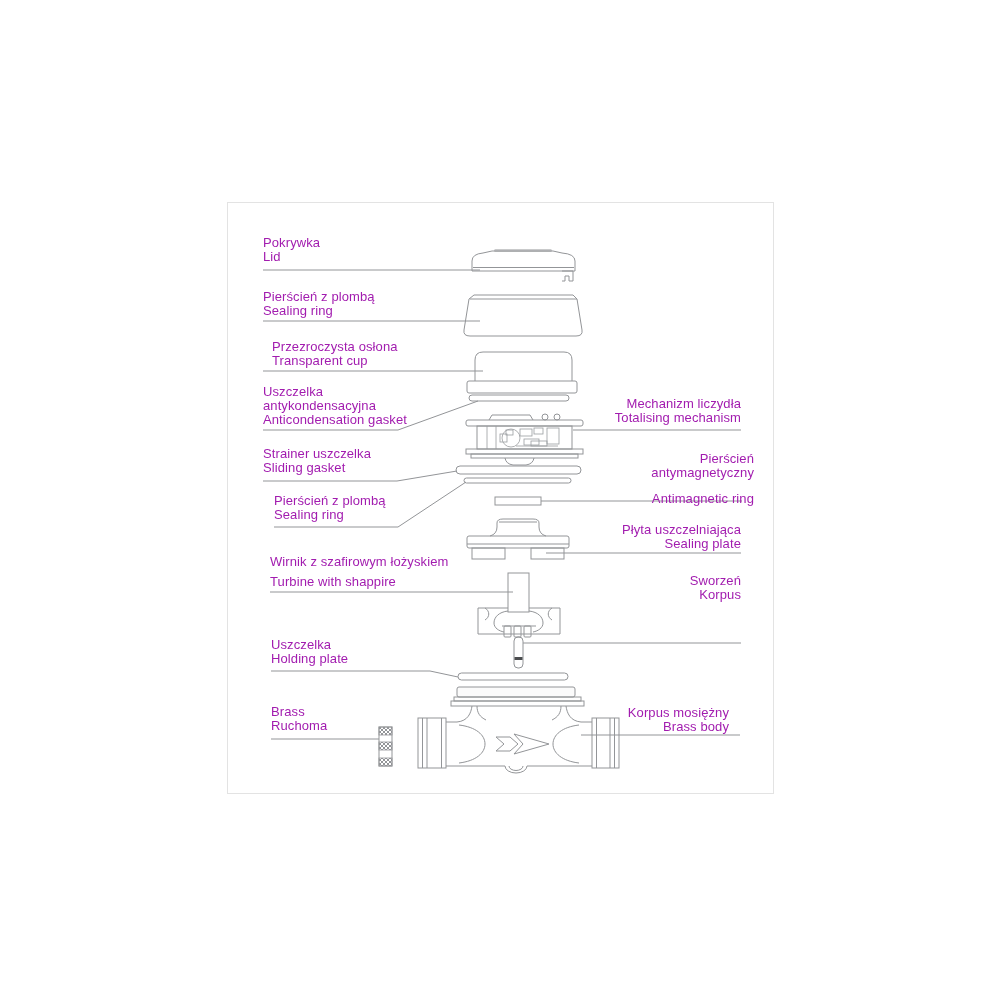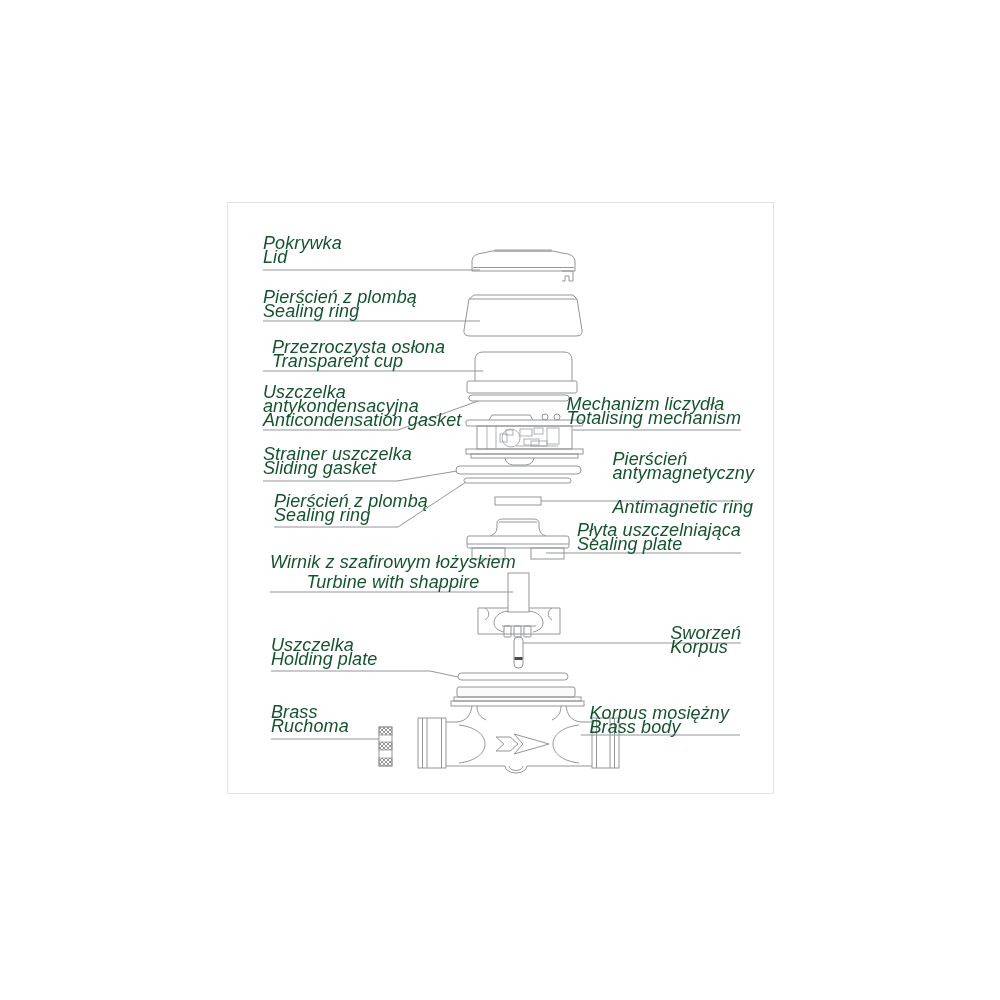--- a/index.html
+++ b/index.html
@@ -1,21 +1,21 @@
 <!DOCTYPE html>
 <html><head>
 <meta charset="utf-8">
 <style>
   html,body{margin:0;padding:0;background:#ffffff;}
   body{width:1000px;height:1000px;position:relative;font-family:"Liberation Sans",sans-serif;overflow:hidden;}
   .frame{position:absolute;left:227px;top:202px;width:545px;height:590px;border:1px solid #e3e3e3;background:#ffffff;}
-  .lbl{position:absolute;font-style:italic;font-size:18px;line-height:14px;color:#14532d;white-space:nowrap;letter-spacing:.1px;}
-  .lbl.right{text-align:left;}
-  .gap6{margin-top:6px;text-align:center;}
-  .gap4{margin-top:20px;}
+  .lbl{position:absolute;font-size:13px;line-height:14px;color:#a21caf;white-space:nowrap;letter-spacing:.1px;}
+  .lbl.right{text-align:right;}
+  .gap6{margin-top:6px;}
+  .gap4{margin-top:12px;}
   svg.draw{position:absolute;left:0;top:0;width:1000px;height:1000px;}
   svg.draw *{fill:none;stroke:#939598;stroke-width:1;}
   svg.draw .fine *{stroke:#9a9da0;stroke-width:.8;}
   svg.draw .leader{stroke:#cacbcc;stroke-width:1;}
   svg.draw .band{fill:#c9cacb;stroke:none;}
   svg.draw .dark{fill:#4a4c4e;stroke:none;}
   svg.draw .tint{fill:#fbfbfb;}
   svg.draw .hatchfill{fill:url(#hatch);stroke:#939598;stroke-width:.8;}
 </style>
 </head>
@@ -211,20 +211,20 @@
 </div>
 <div class="lbl right" style="right:246px;top:452px">
   <div>Pierścień</div>
   <div>antymagnetyczny</div>
   <div class="gap4">Antimagnetic ring</div>
 </div>
 <div class="lbl right" style="right:259px;top:523px">
   <div>Płyta uszczelniająca</div>
   <div>Sealing plate</div>
 </div>
-<div class="lbl right" style="right:259px;top:626px">
+<div class="lbl right" style="right:259px;top:574px">
   <div>Sworzeń</div>
   <div>Korpus</div>
 </div>
 <div class="lbl right" style="right:271px;top:706px">
   <div>Korpus mosiężny</div>
   <div>Brass body</div>
 </div>
 
 </body></html>

